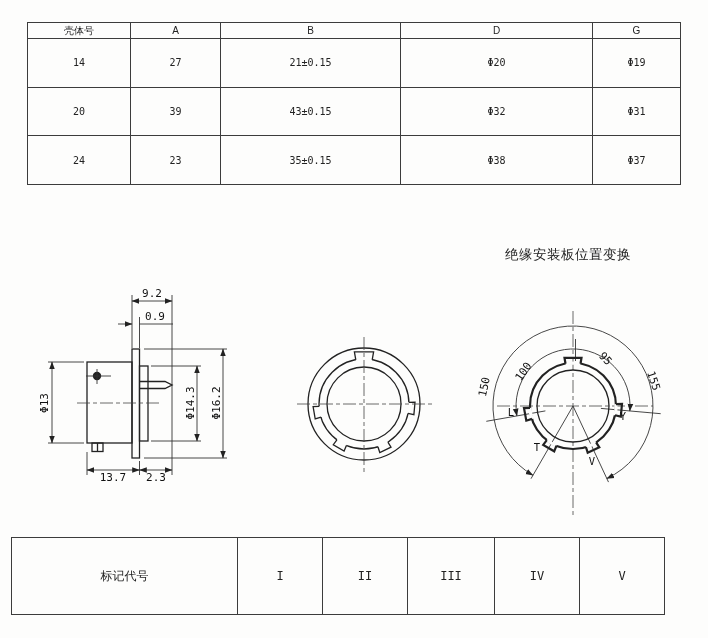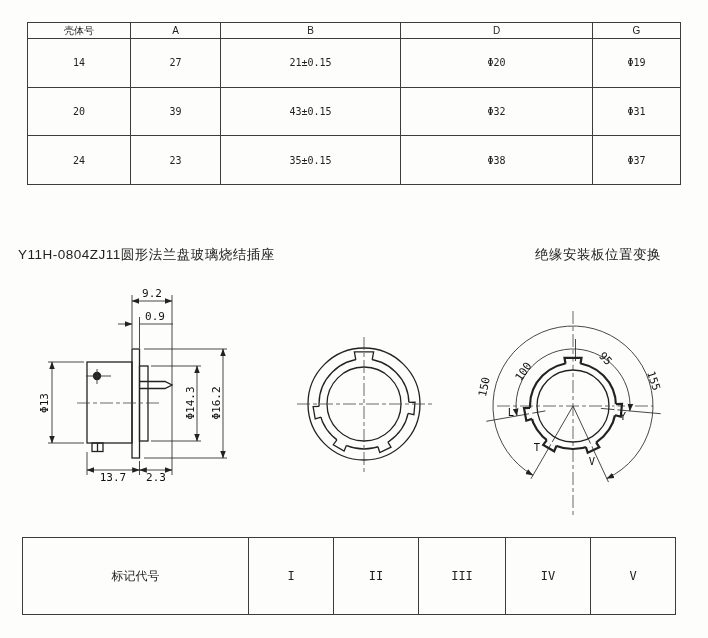--- a/index.html
+++ b/index.html
@@ -6,29 +6,29 @@
   #page{position:relative;width:708px;height:638px;background:#fdfdfc;overflow:hidden;
         font-family:"Liberation Sans",sans-serif;color:#1d1d1d;}
   
   table{border-collapse:collapse;table-layout:fixed;}
   #shellTable{position:absolute;left:27px;top:22px;width:653px;height:163px;}
   #shellTable th,#shellTable td{
       border:1px solid #3c3c3c;text-align:center;vertical-align:middle;
       font-size:10px;font-family:"DejaVu Sans Mono","Liberation Mono",monospace;
       padding:0;height:15px;font-weight:normal;color:#222;}
   #shellTable th{font-family:"Liberation Sans",sans-serif;}
-  #keyTable{position:absolute;left:22px;top:537px;width:653px;height:78px;padding-left:16px;}
+  #keyTable{position:absolute;left:11px;top:537px;width:653px;height:78px;padding-left:16px;}
   #keyTable th,#keyTable td{
       border:1px solid #3c3c3c;text-align:center;vertical-align:middle;
       font-size:12px;padding:0;height:25px;font-weight:normal;color:#222;}
   #keyTable td{font-family:"DejaVu Sans Mono","Liberation Mono",monospace;}
   
   .caption{position:absolute;top:246px;font-size:13.5px;color:#222;letter-spacing:.5px;white-space:nowrap;}
   #capLeft{left:18px;}
-  #capRight{left:535px;}
+  #capRight{left:505px;}
   
   svg{position:absolute;}
   svg text{font-family:"DejaVu Sans Mono","Liberation Mono",monospace;font-size:11px;fill:#111;}
   .geo{stroke:#222;stroke-width:1.3;fill:none;}
   .thin{stroke:#333;stroke-width:0.9;fill:none;}
   .cl{stroke:#444;stroke-width:0.8;fill:none;stroke-dasharray:13 3 4 3;}
   .mask{stroke:#fdfdfc;stroke-width:3.2;fill:none;}
   .thick{stroke:#222;stroke-width:2.2;fill:none;}
 </style>
 </head>
@@ -71,21 +71,20 @@
         <tr>
           <td>24</td>
           <td>23</td>
           <td>35±0.15</td>
           <td>Φ38</td>
           <td>Φ37</td>
         </tr>
       </tbody>
   </table>
 
-  <div id="capLeft" class="caption">Y11H-0804ZJ11圆形法兰盘玻璃烧结插座</div>
   <div id="capRight" class="caption">绝缘安装板位置变换</div>
 
   <svg style="left:15px;top:275px" width="232" height="232" viewBox="0 0 232 232">
     <defs>
       <marker id="arrL" viewBox="0 0 10 10" refX="9" refY="5" markerWidth="9" markerHeight="9" orient="auto-start-reverse">
         <path d="M0,1.5 L9.5,5 L0,8.5 z" fill="#222"></path>
       </marker>
     </defs>
 
     <line class="thin" x1="33" y1="87" x2="69" y2="87"></line>

